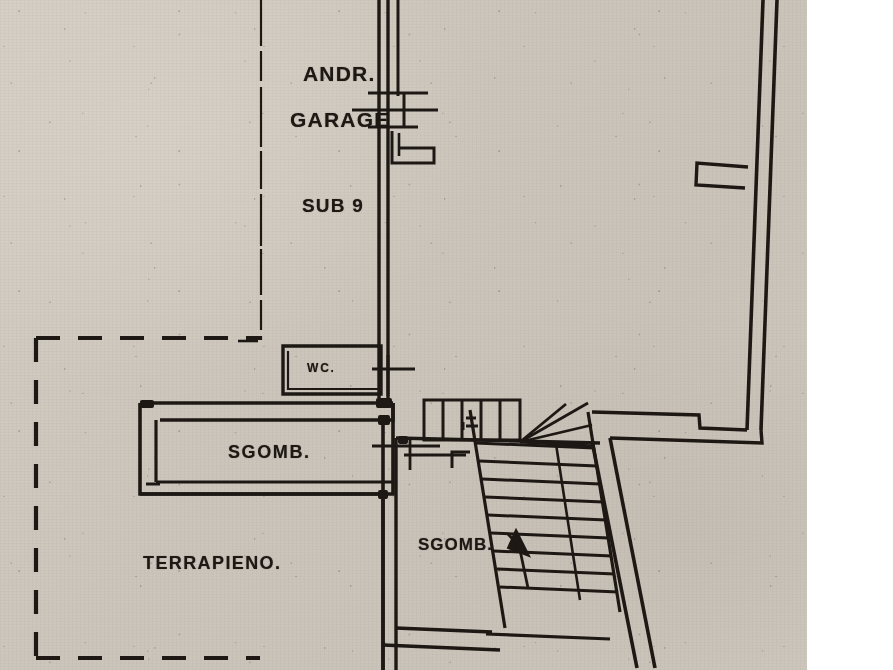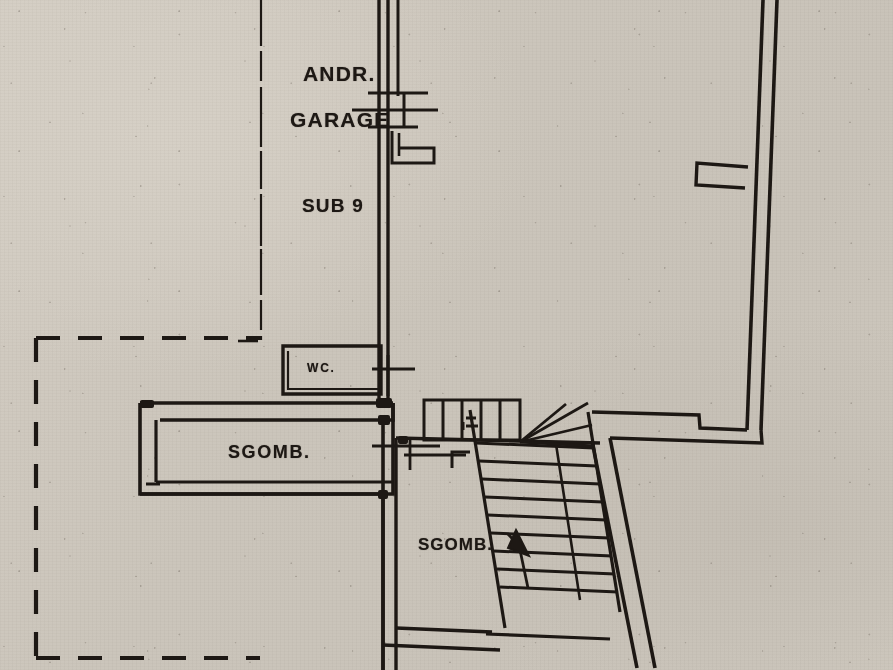--- a/index.html
+++ b/index.html
@@ -1,19 +1,19 @@
 <!DOCTYPE html>
 <html><head>
 <meta charset="utf-8">
 <title>Floor Plan</title>
 <style>
   html,body{margin:0;padding:0;background:#ffffff;}
   #page{
     position:relative;
-    width:893px;height:670px;
+    width:807px;height:670px;
     overflow:hidden;
     background:#737373;
     font-family:"Liberation Sans", sans-serif;
   }
   
   #paper-base{
     position:absolute;inset:0;
     background:
       radial-gradient(ellipse 70% 60% at 18% 20%, #d6d0c6 0%, rgba(214,208,198,0) 60%),
       radial-gradient(ellipse 60% 50% at 85% 78%, #c4beb4 0%, rgba(196,190,180,0) 65%),
@@ -185,14 +185,15 @@
 
   <div class="lbl" style="left:302px;top:195px;font-size:19px;letter-spacing:1.2px;">SUB 9</div>
 
 
   <div class="lbl" style="left:307px;top:361px;font-size:12px;letter-spacing:1.8px;">WC.</div>
 
   <div class="lbl" style="left:228px;top:442px;font-size:18px;letter-spacing:1.6px;">SGOMB.</div>
 
   <div class="lbl" style="left:418px;top:535px;font-size:17px;letter-spacing:1.0px;">SGOMB.</div>
 
+  <div class="lbl" style="left:143px;top:553px;font-size:18px;letter-spacing:1.4px;">TERRAPIENO.</div>
 
 </div>
 
 </body></html>

